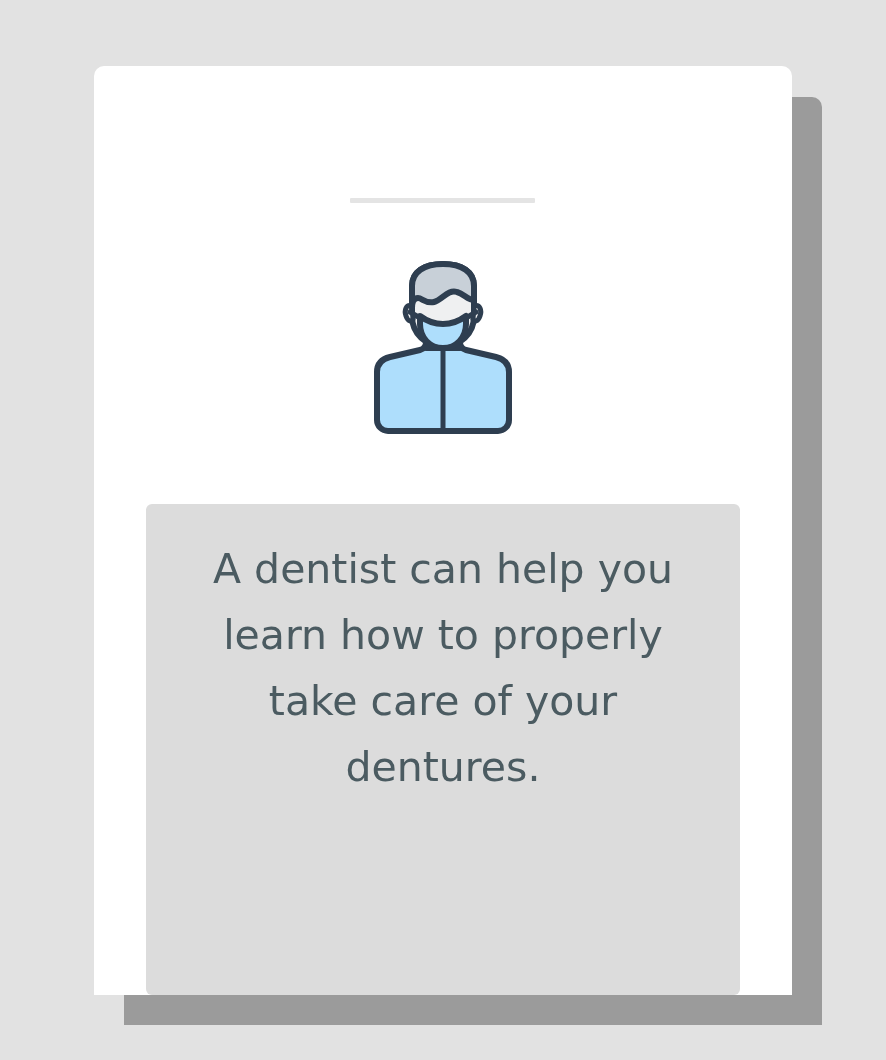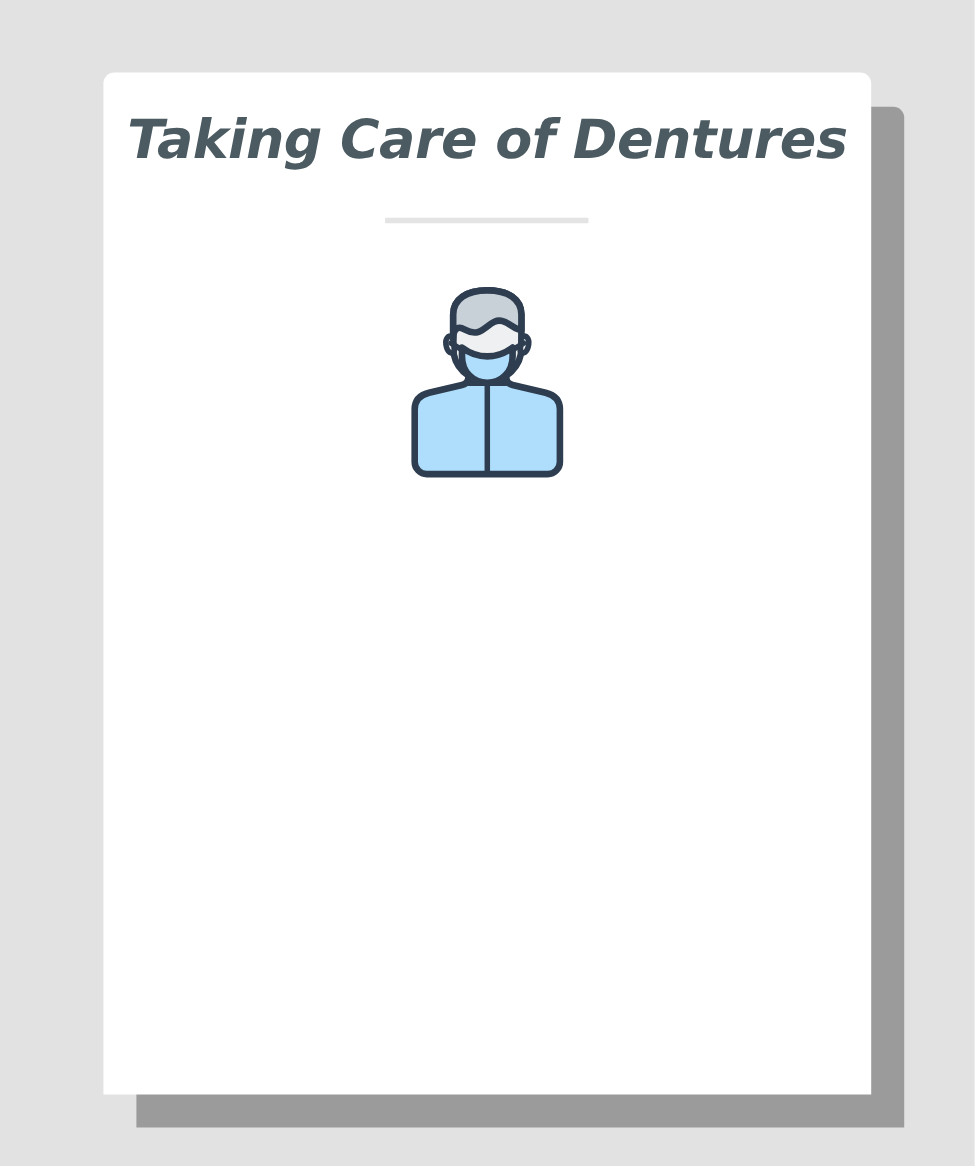--- a/index.html
+++ b/index.html
@@ -110,21 +110,20 @@
 </style>
 </head>
 <body>
 
 <div id="stage">
 
   <div class="card-shadow"></div>
 
   <div class="card">
 
-    <div class="card-title">Taking Care of Dentures</div>
 
     <div class="title-divider"></div>
 
     <div class="icon-wrap">
       <svg viewBox="0 0 150 180" xmlns="http://www.w3.org/2000/svg">
 
         <path d="M9 112
                  C9 104 14 99 22 97
                  L52 90
                  C56 89 58 86 58 82
@@ -166,15 +165,18 @@
                  C82 64 90 62 98 56
                  L98 64
                  C98 78 88 88 75 88
                  C62 88 52 78 52 64 Z" fill="#aedefc" stroke="#2e3e50" stroke-width="6" stroke-linejoin="round"></path>
 
         <path d="M52 58 L42 52" stroke="#2e3e50" stroke-width="5" stroke-linecap="round" fill="none"></path>
         <path d="M98 58 L108 52" stroke="#2e3e50" stroke-width="5" stroke-linecap="round" fill="none"></path>
       </svg>
     </div>
 
+    <div class="text-panel">
+      <div class="body-text">A dentist can help you learn how to properly take care of your dentures.</div>
+    </div>
 
   </div>
 </div>
 
 </body></html>

